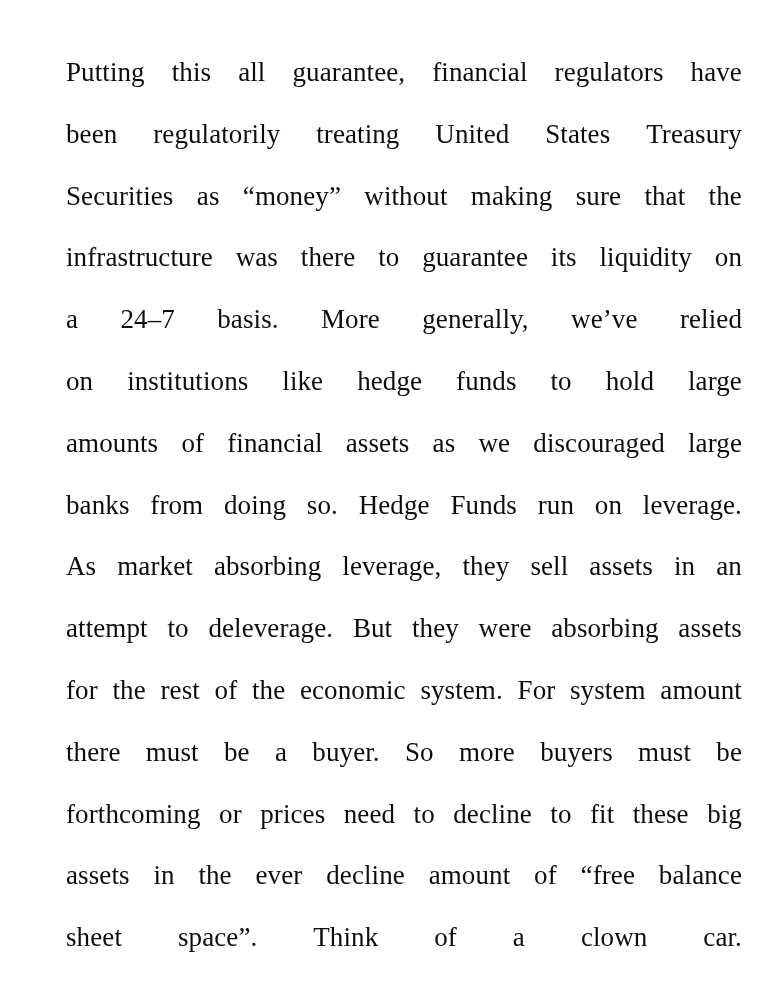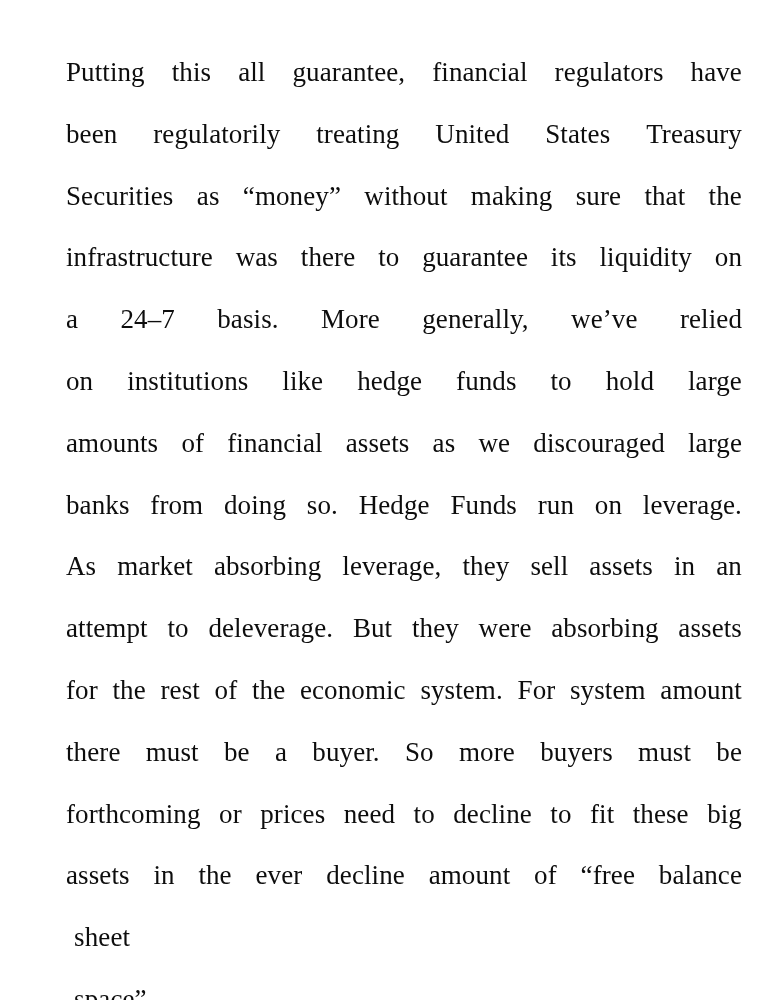--- a/index.html
+++ b/index.html
@@ -41,21 +41,20 @@
     height: 61.8px;
     line-height: 61.8px;
     font-size: 27px;
     letter-spacing: 0.1px;
     white-space: pre;
     overflow: visible;
   }
 
   .line.flush {
     justify-content: space-between;
-    flex-direction: column;
   }
 
   .line .w {
     display: inline-block;
     white-space: pre;
   }
 
   
   .line.flush .w + .w {
     margin-left: 0.30em;

